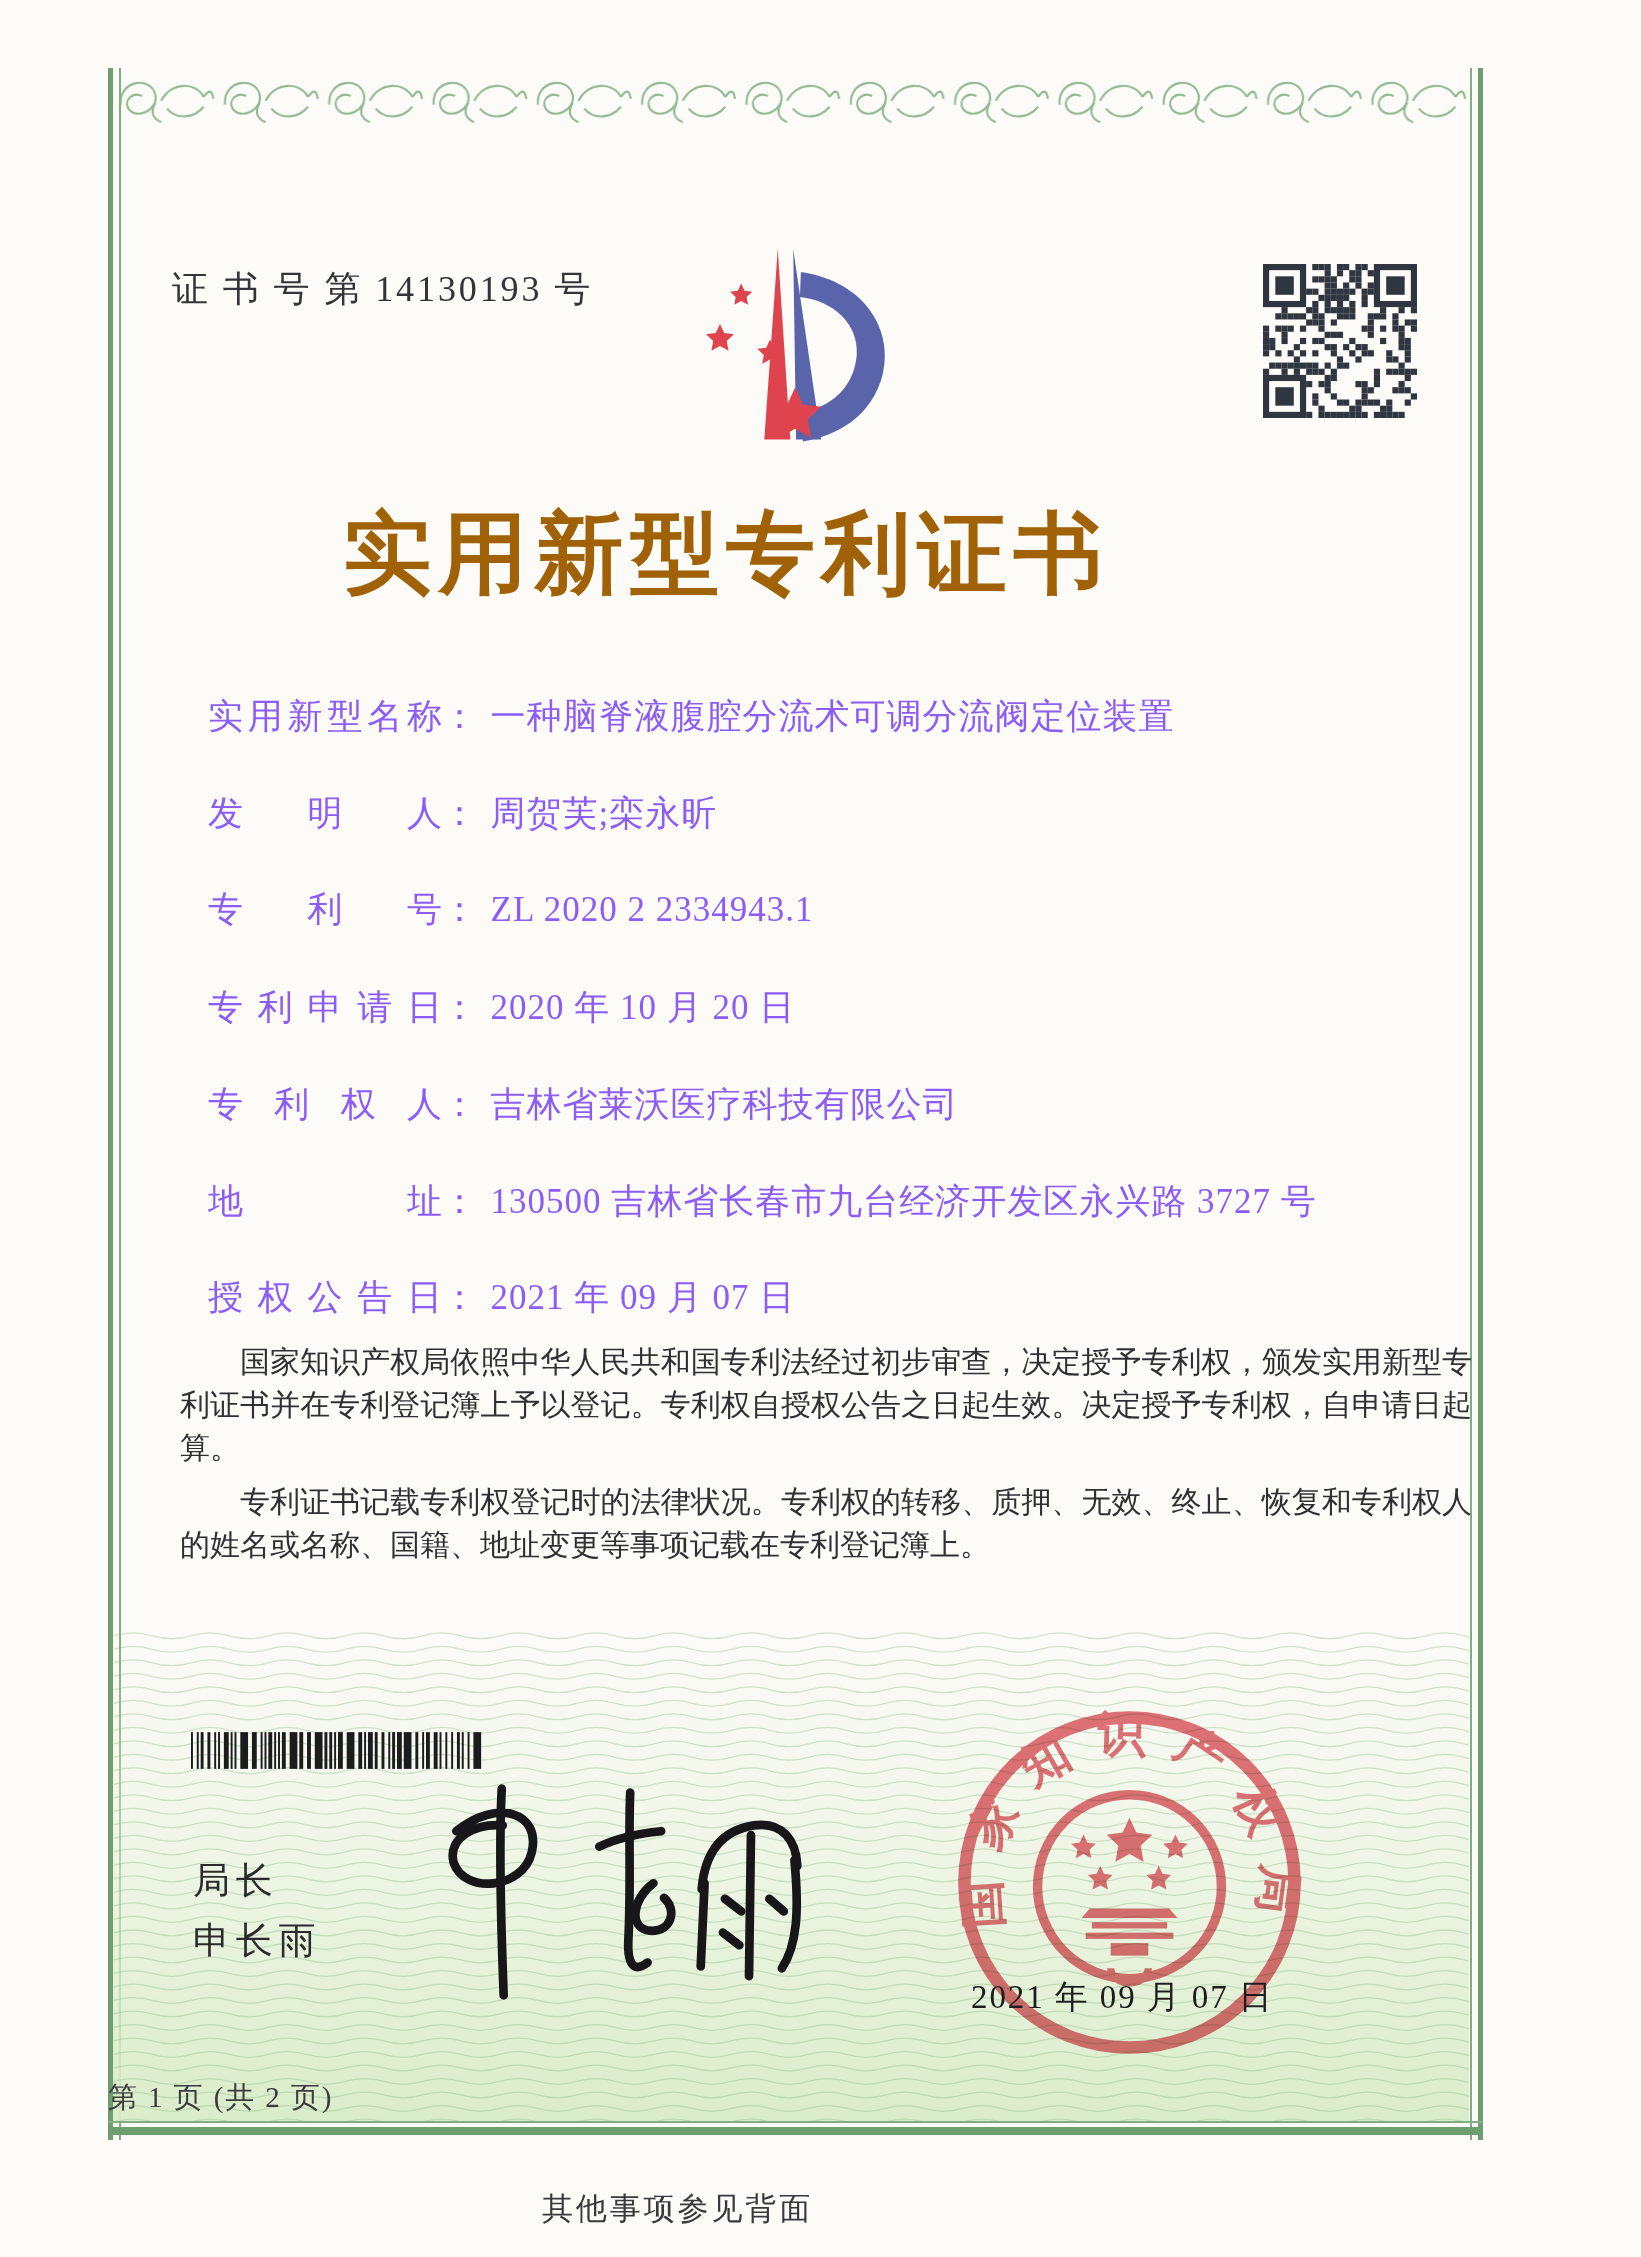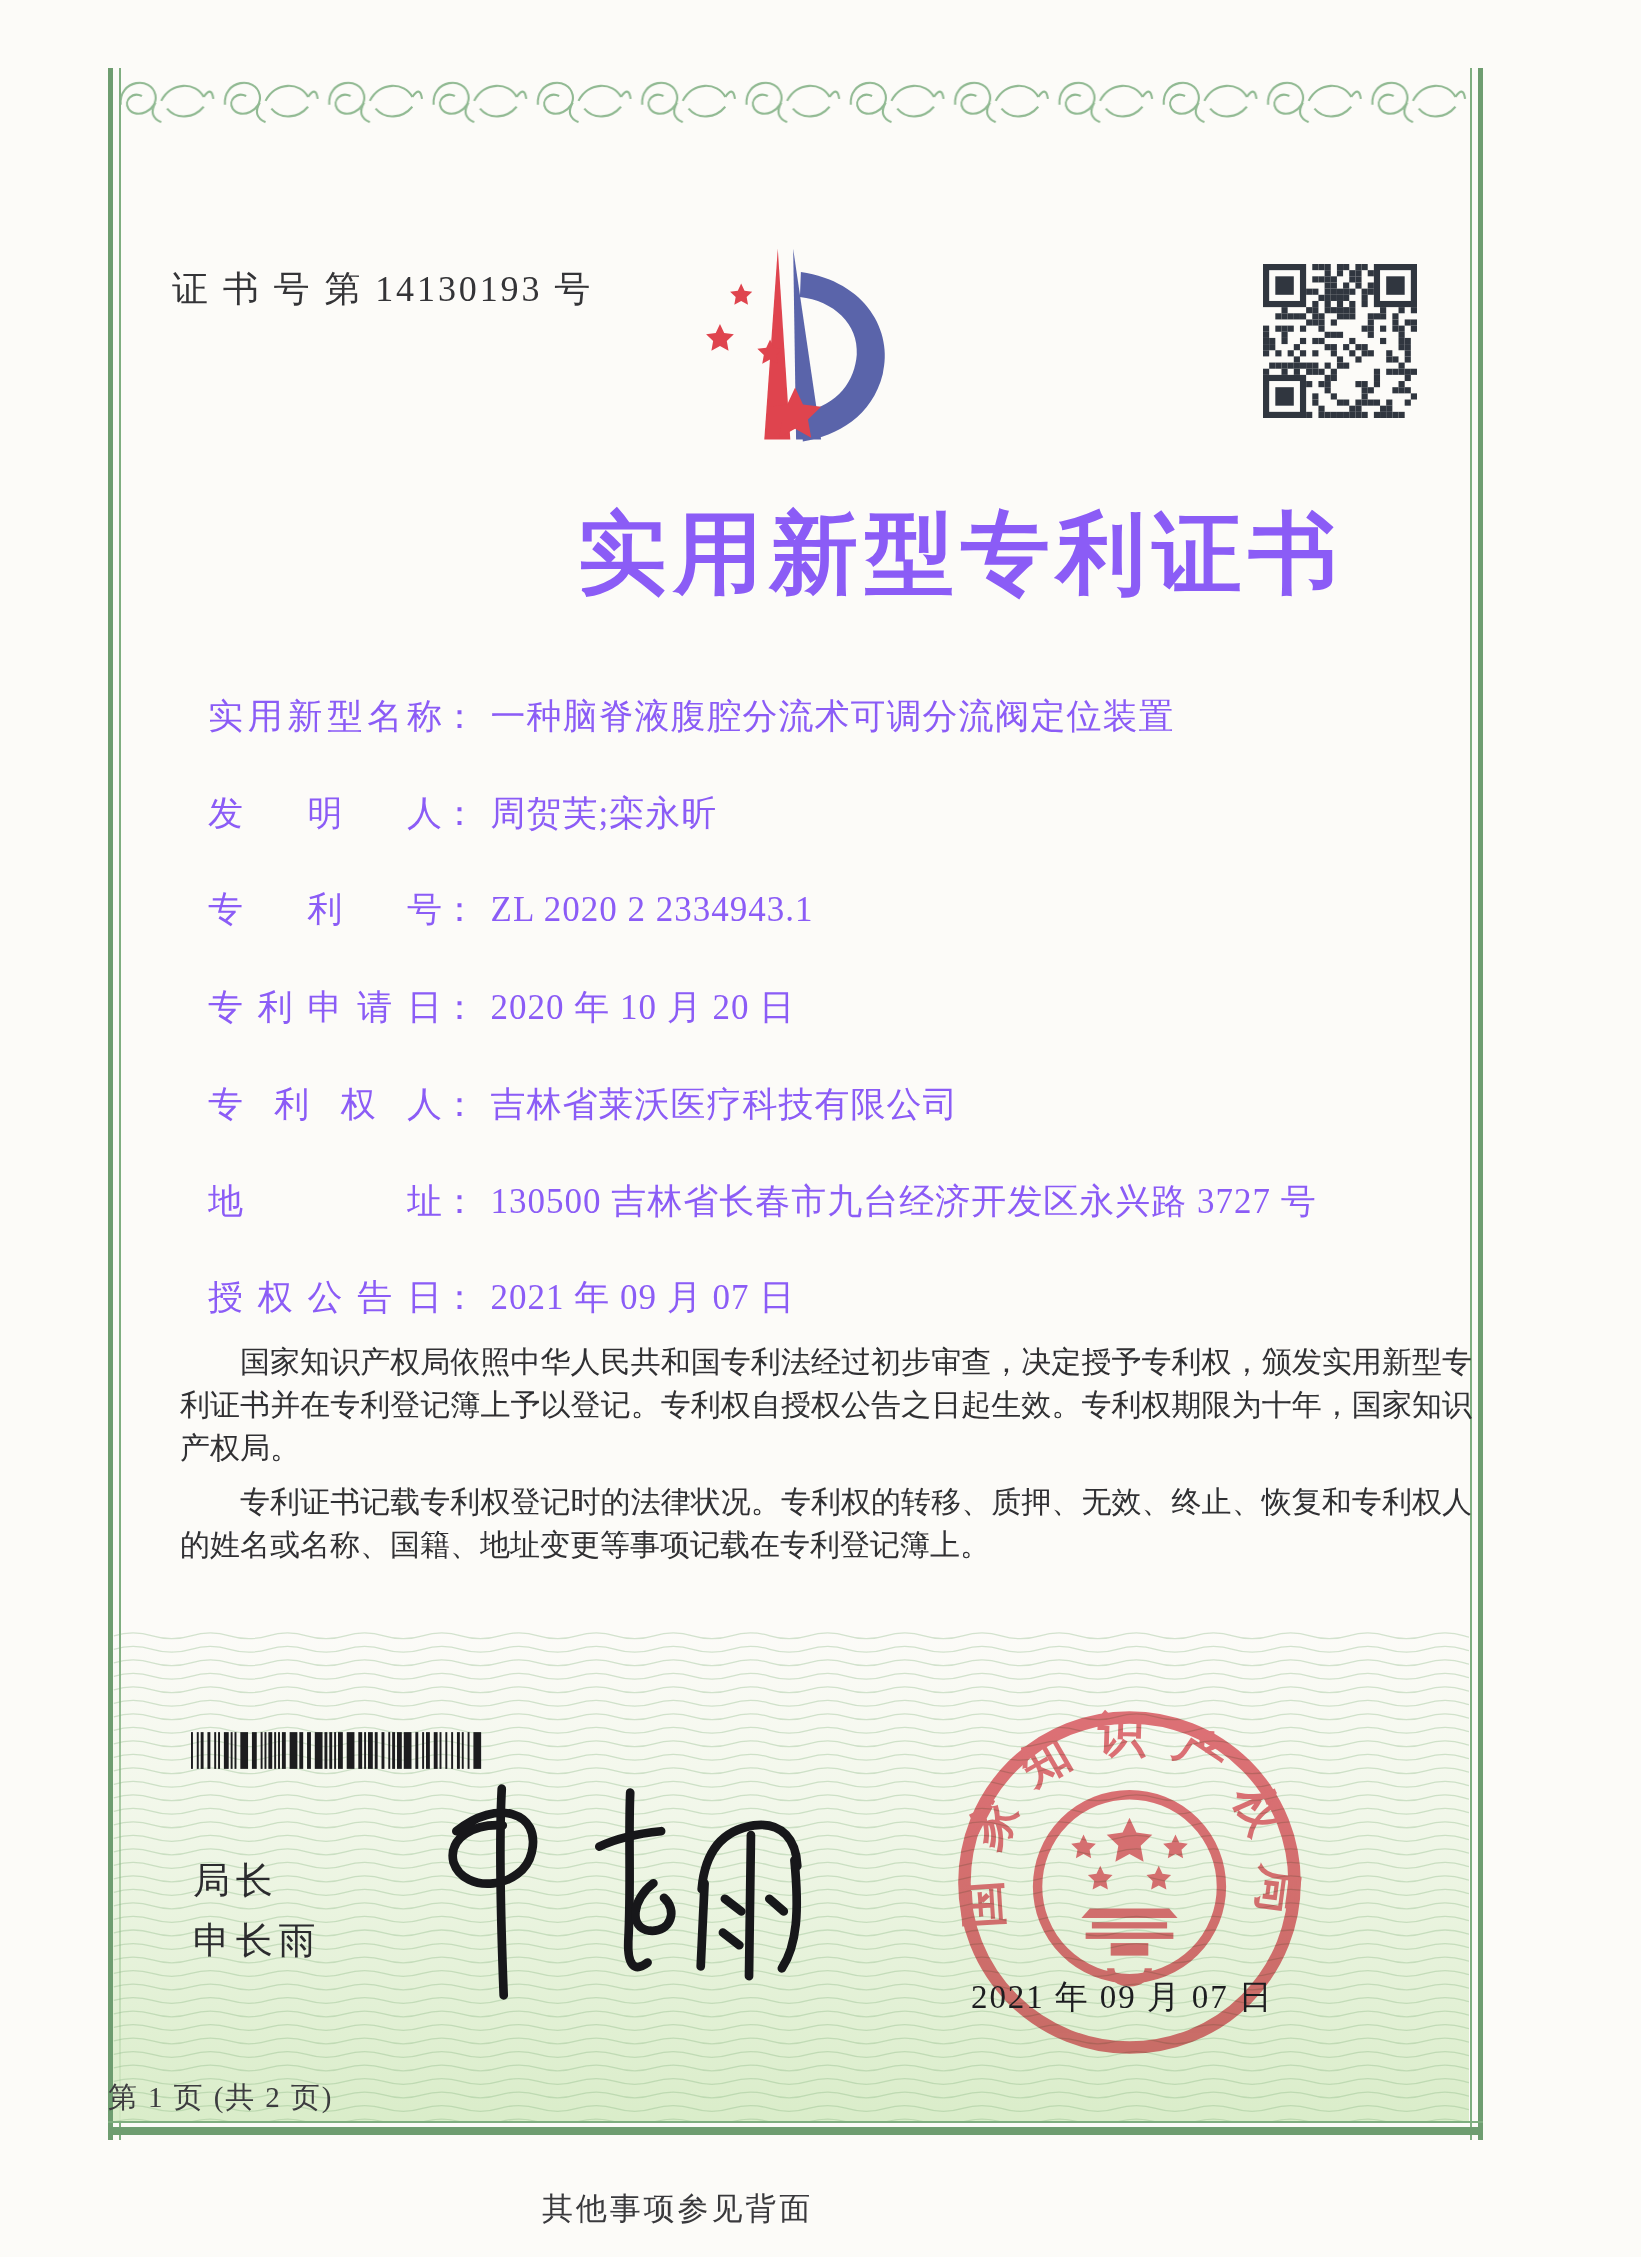--- a/index.html
+++ b/index.html
@@ -30,22 +30,22 @@
   }
   #waves { position:absolute; left:0; top:0; }
   #waves path { fill:none; stroke:rgba(136,180,130,0.35); stroke-width:1.3; }
 
   
   .cert-no { left:172px; top:265px; font-size:36px; letter-spacing:2.9px; color:#343437; }
   .logo-box { left:693px; top:243px; width:210px; height:214px; }
   .qr-box { left:1263px; top:263px; width:154px; height:156px; }
   .doc-title {
     left:108px; top:494px; width:1236px;
-    text-align:right; font-size:89px; font-weight:bold;
-    letter-spacing:6.8px; color:#8b5cf6;
+    text-align:center; font-size:89px; font-weight:bold;
+    letter-spacing:6.8px; color:#a16207;
   }
 
   
   .field-row { position:absolute; left:208px; font-size:35px; color:#8b5cf6; white-space:nowrap; }
   .flabel { display:inline-block; width:234px; text-align:justify; text-align-last:justify; vertical-align:bottom; }
   .fcolon { display:inline-block; margin-right:13.5px; }
   .fvalue { letter-spacing:1px; }
   .field-pair2 { position:absolute; left:652px; top:0; }
 
   
@@ -388,21 +388,21 @@
   <span class="flabel">专利权人</span><span class="fcolon">：</span><span class="fvalue">吉林省莱沃医疗科技有限公司</span>
 </div>
 <div class="field-row" style="top:1178px">
   <span class="flabel">地址</span><span class="fcolon">：</span><span class="fvalue">130500 吉林省长春市九台经济开发区永兴路 3727 号</span>
 </div>
 <div class="field-row" style="top:1274px">
   <span class="flabel">授权公告日</span><span class="fcolon">：</span><span class="fvalue">2021 年 09 月 07 日</span>
 </div>
 
 <div class="abs paras">
-  <p>国家知识产权局依照中华人民共和国专利法经过初步审查，决定授予专利权，颁发实用新型专利证书并在专利登记簿上予以登记。专利权自授权公告之日起生效。专利权期限为十年，国家知识产权局。</p>
+  <p>国家知识产权局依照中华人民共和国专利法经过初步审查，决定授予专利权，颁发实用新型专利证书并在专利登记簿上予以登记。专利权自授权公告之日起生效。决定授予专利权，自申请日起算。</p>
   <p>专利证书记载专利权登记时的法律状况。专利权的转移、质押、无效、终止、恢复和专利权人的姓名或名称、国籍、地址变更等事项记载在专利登记簿上。</p>
 </div>
 
 <svg id="barcode" width="294" height="37" viewBox="0 0 304 38">
     <rect x="0" y="0" width="2" height="38" fill="#1c1c1e"></rect>
     <rect x="6" y="0" width="2" height="38" fill="#1c1c1e"></rect>
     <rect x="10" y="0" width="3" height="38" fill="#1c1c1e"></rect>
     <rect x="17" y="0" width="3" height="38" fill="#1c1c1e"></rect>
     <rect x="24" y="0" width="2" height="38" fill="#1c1c1e"></rect>
     <rect x="28" y="0" width="2" height="38" fill="#1c1c1e"></rect>

